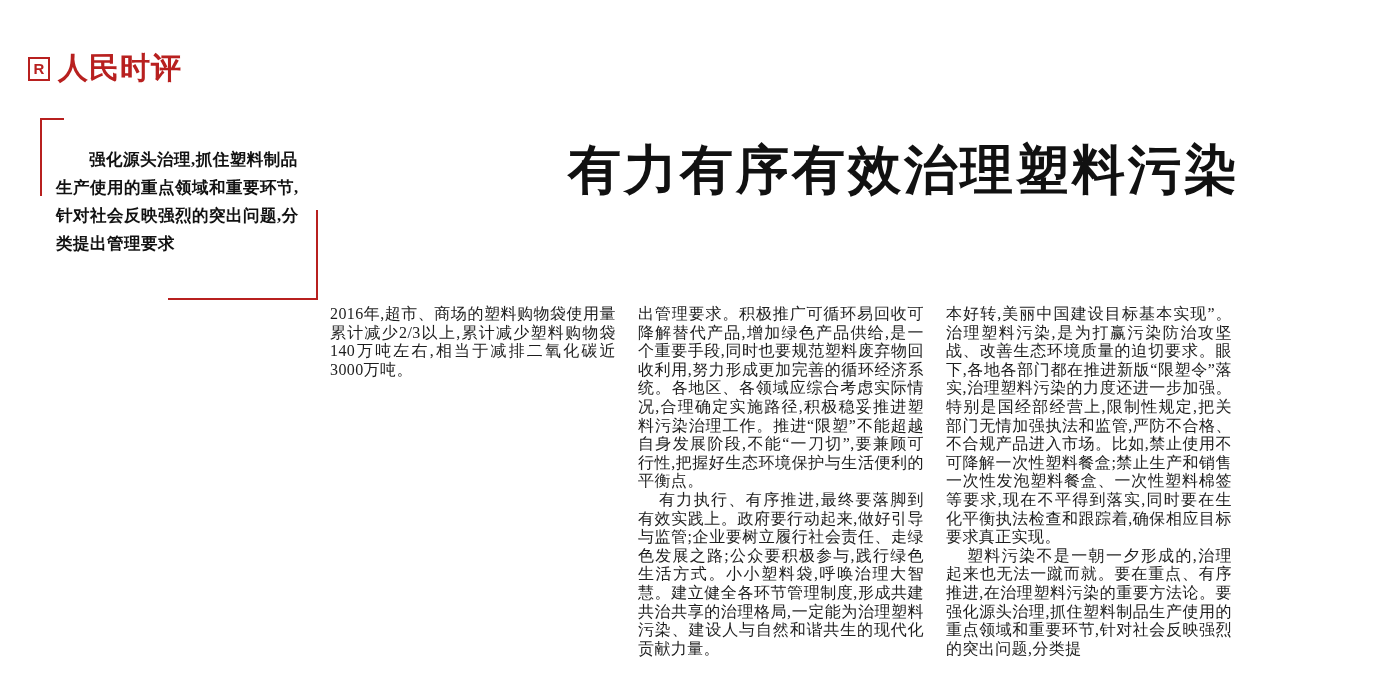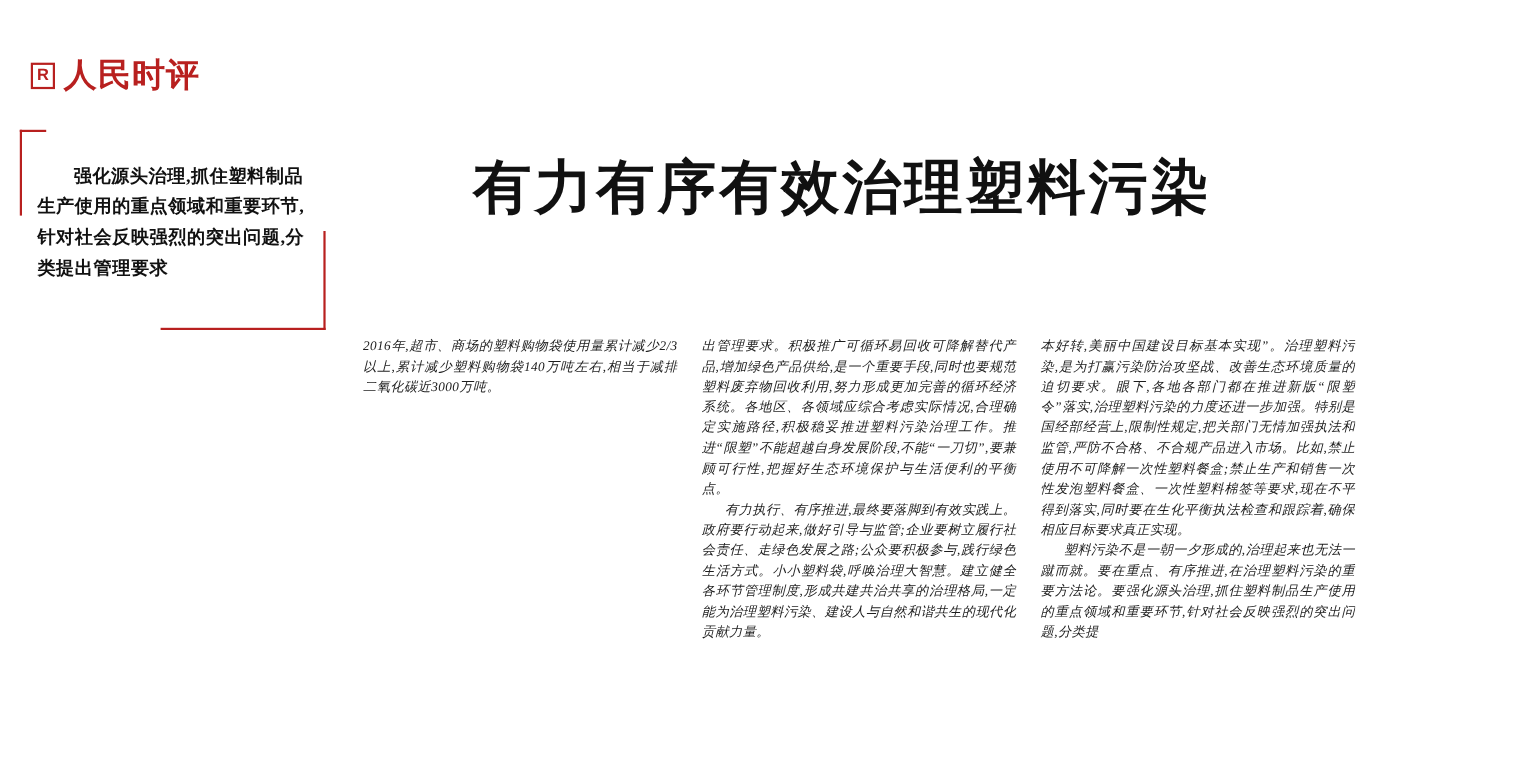--- a/index.html
+++ b/index.html
@@ -49,42 +49,42 @@
     letter-spacing: 1px;
     font-family: "Liberation Serif", serif;
   }
 
   
   .headline {
     position: absolute;
     left: 430px;
     top: 135px;
     width: 810px;
-    text-align: left;
+    text-align: right;
     font-size: 53px;
     font-weight: bold;
     letter-spacing: 3px;
     color: #111111;
     font-family: "Liberation Serif", "DejaVu Serif", serif;
   }
   .byline {
     position: absolute;
     left: 430px;
     top: 232px;
     width: 810px;
     text-align: center;
     font-size: 12px;
     color: #333333;
     letter-spacing: 3px;
   }
 
   
   .pullquote {
     position: absolute;
-    left: 18px;
+    left: 40px;
     top: 118px;
     width: 278px;
     height: 182px;
     box-sizing: border-box;
     font-family: Liberation Serif, serif;
   }
   .pq-corner-tl {
     position: absolute;
     left: 0;
     top: 0;
@@ -122,27 +122,26 @@
     position: absolute;
     left: 28px;
     top: 305px;
     width: 1344px;
     height: 380px;
     display: flex;
     gap: 22px;
   }
   .col {
     width: 286px;
-    font-size: 12px;
+    font-size: 16px;
     line-height: 18.6px;
     letter-spacing: 0.4px;
     text-align: justify;
     color: #1d1d1d;
     overflow: hidden;
-    font-style: italic;
   }
   .col p {
     margin: 0 0 0 0;
     text-indent: 21px;
   }
   .col p.cont {
     text-indent: 0;
   }
   .col--first {
     width: 280px;

